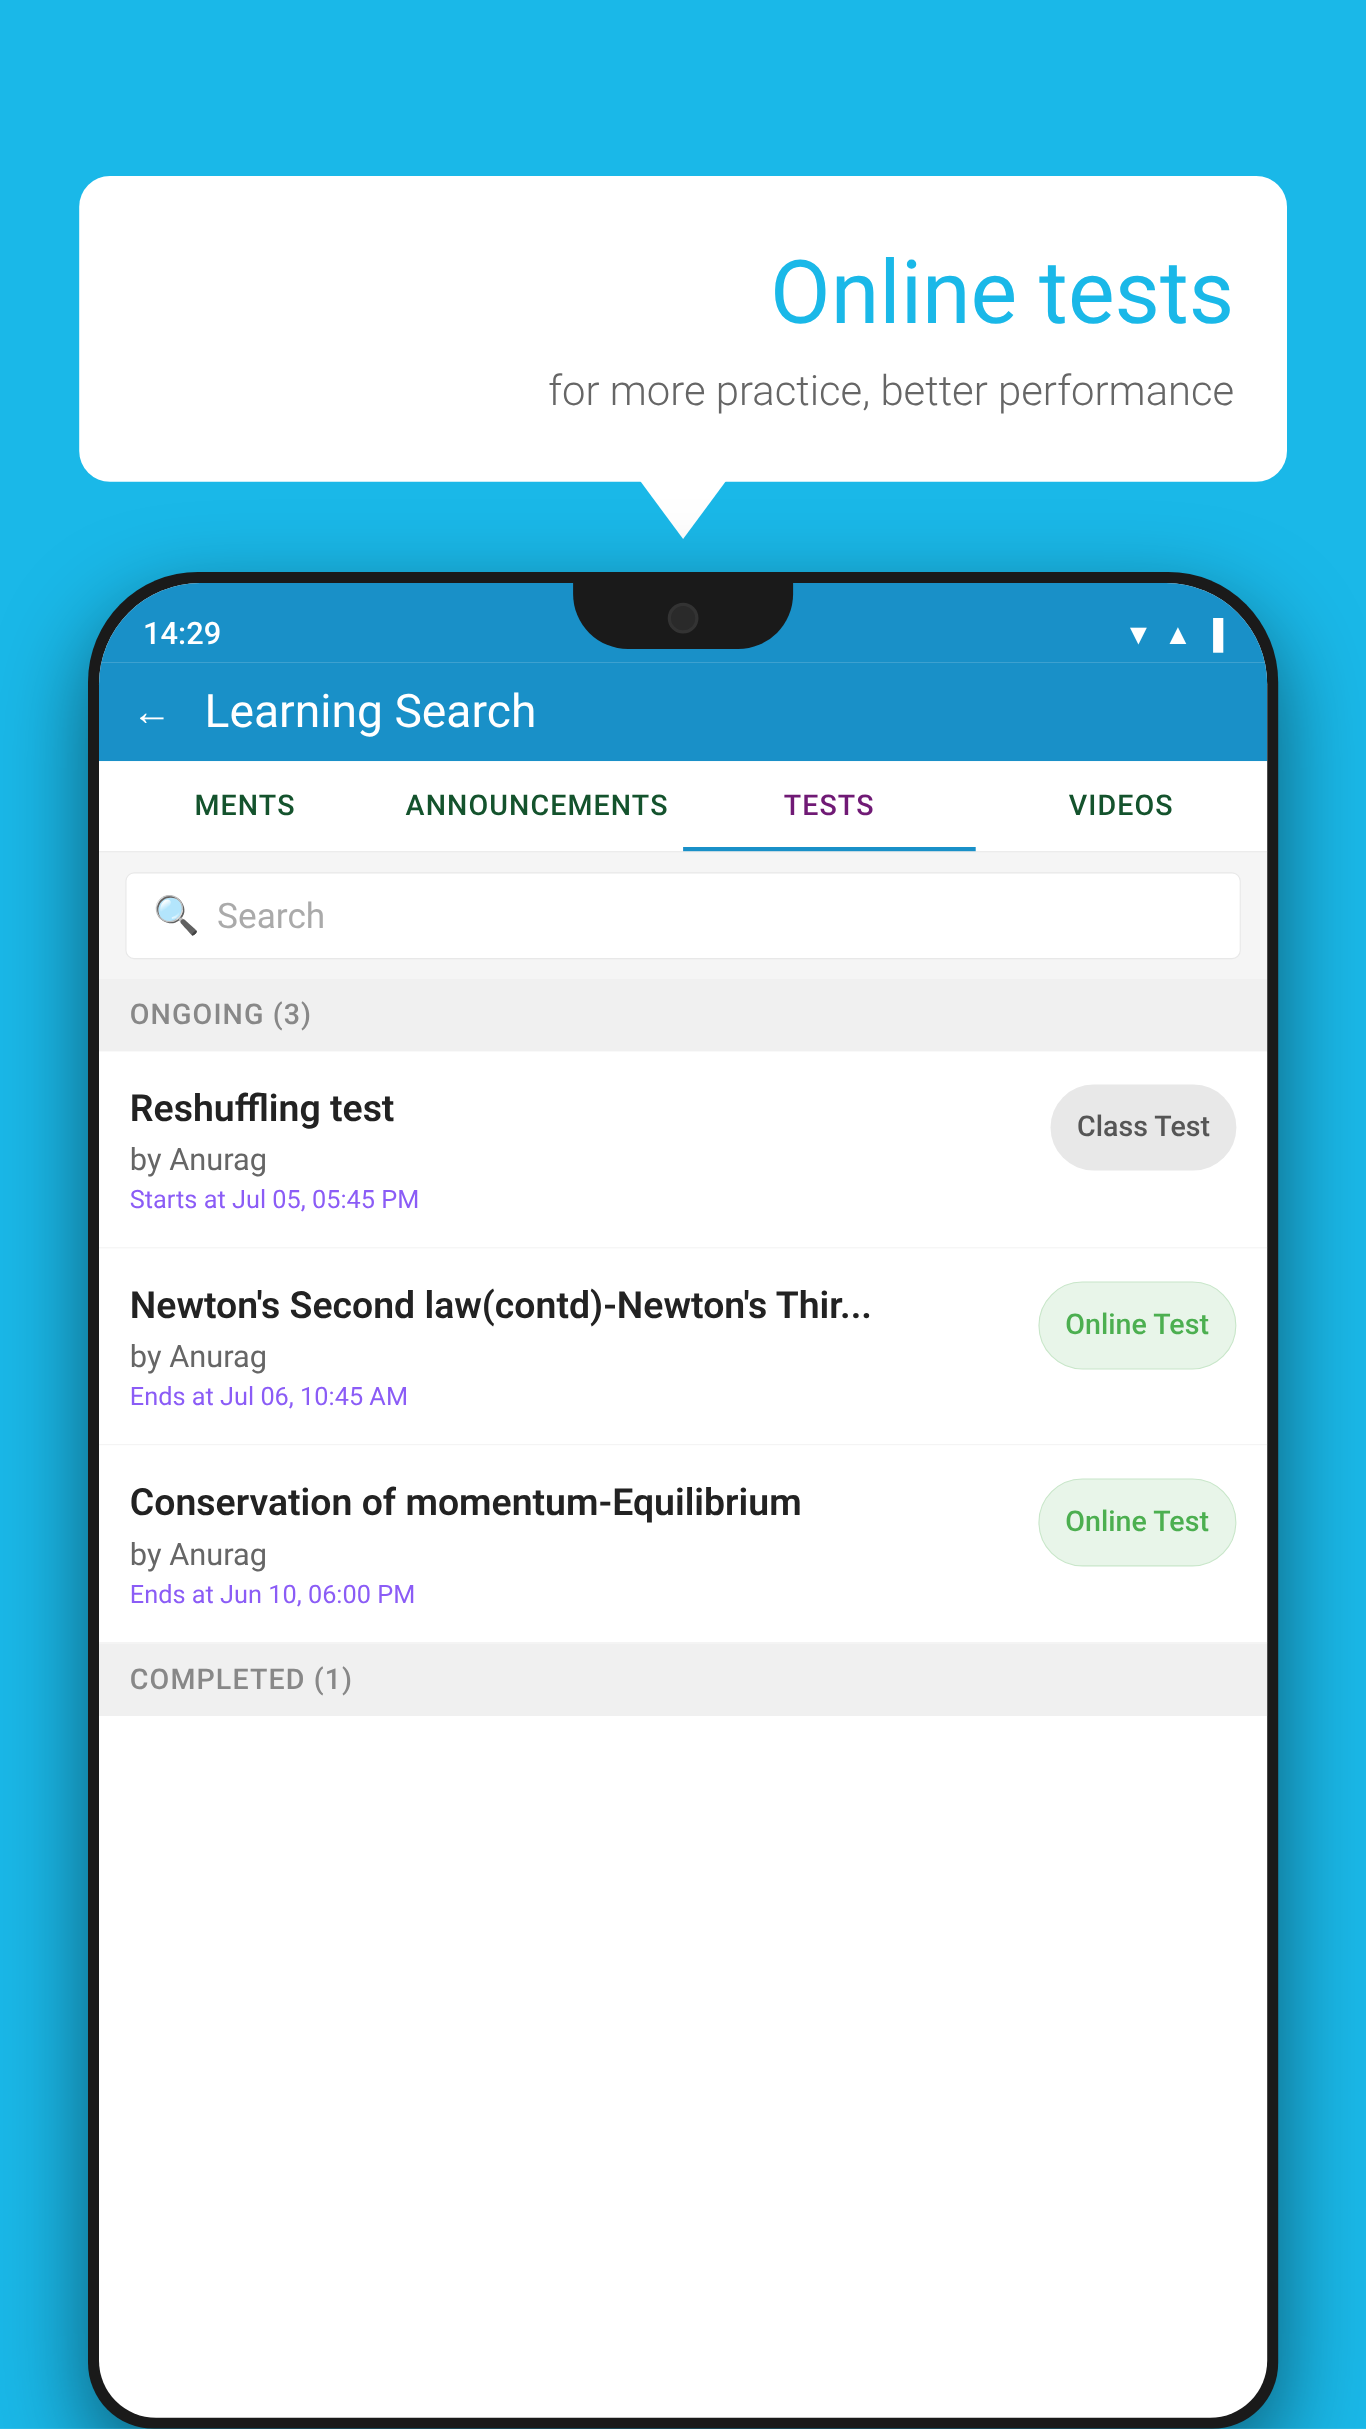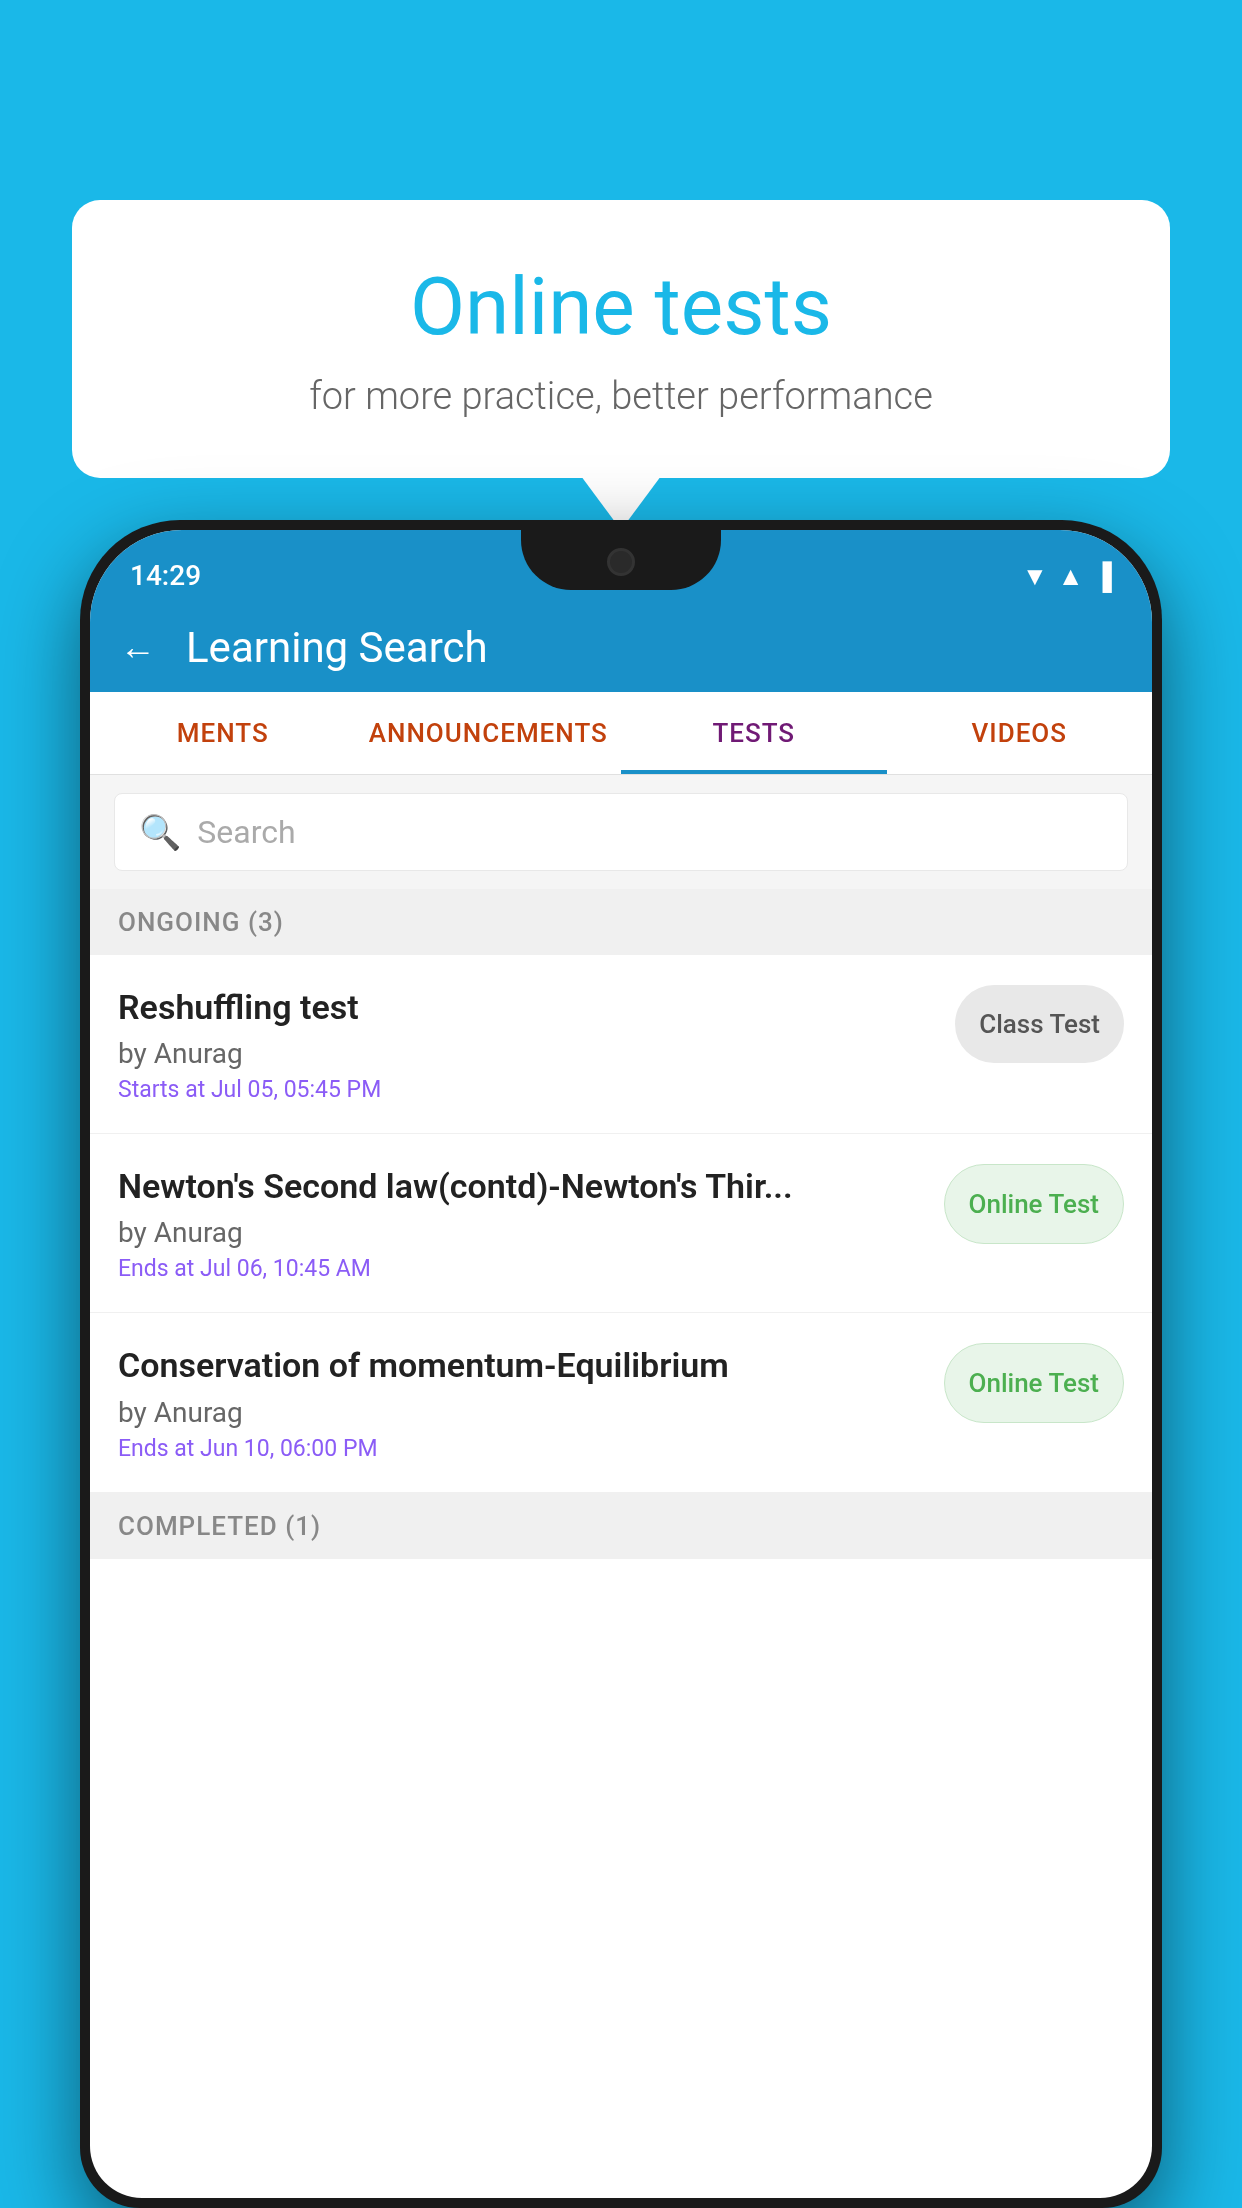--- a/index.html
+++ b/index.html
@@ -16,22 +16,21 @@
 
     
     .speech-bubble {
       position: absolute;
       top: 160px;
       left: 72px;
       right: 72px;
       background: white;
       border-radius: 28px;
       padding: 60px 48px;
-      text-align: center;
-      margin-top: 40px;
+      text-align: right;
     }
 
     .speech-bubble::after {
       content: '';
       position: absolute;
       bottom: -52px;
       left: 50%;
       transform: translateX(-50%);
       width: 0;
       height: 0;
@@ -152,21 +151,21 @@
       display: flex;
       border-bottom: 1px solid #e0e0e0;
       overflow: hidden;
     }
 
     .tab {
       flex: 1;
       text-align: center;
       padding: 26px 10px;
       font-size: 26px;
-      color: #c2410c;
+      color: #14532d;
       letter-spacing: 1px;
       font-weight: 500;
       position: relative;
     }
 
     .tab.active {
       color: #701a75;
     }
 
     .tab.active::after {

